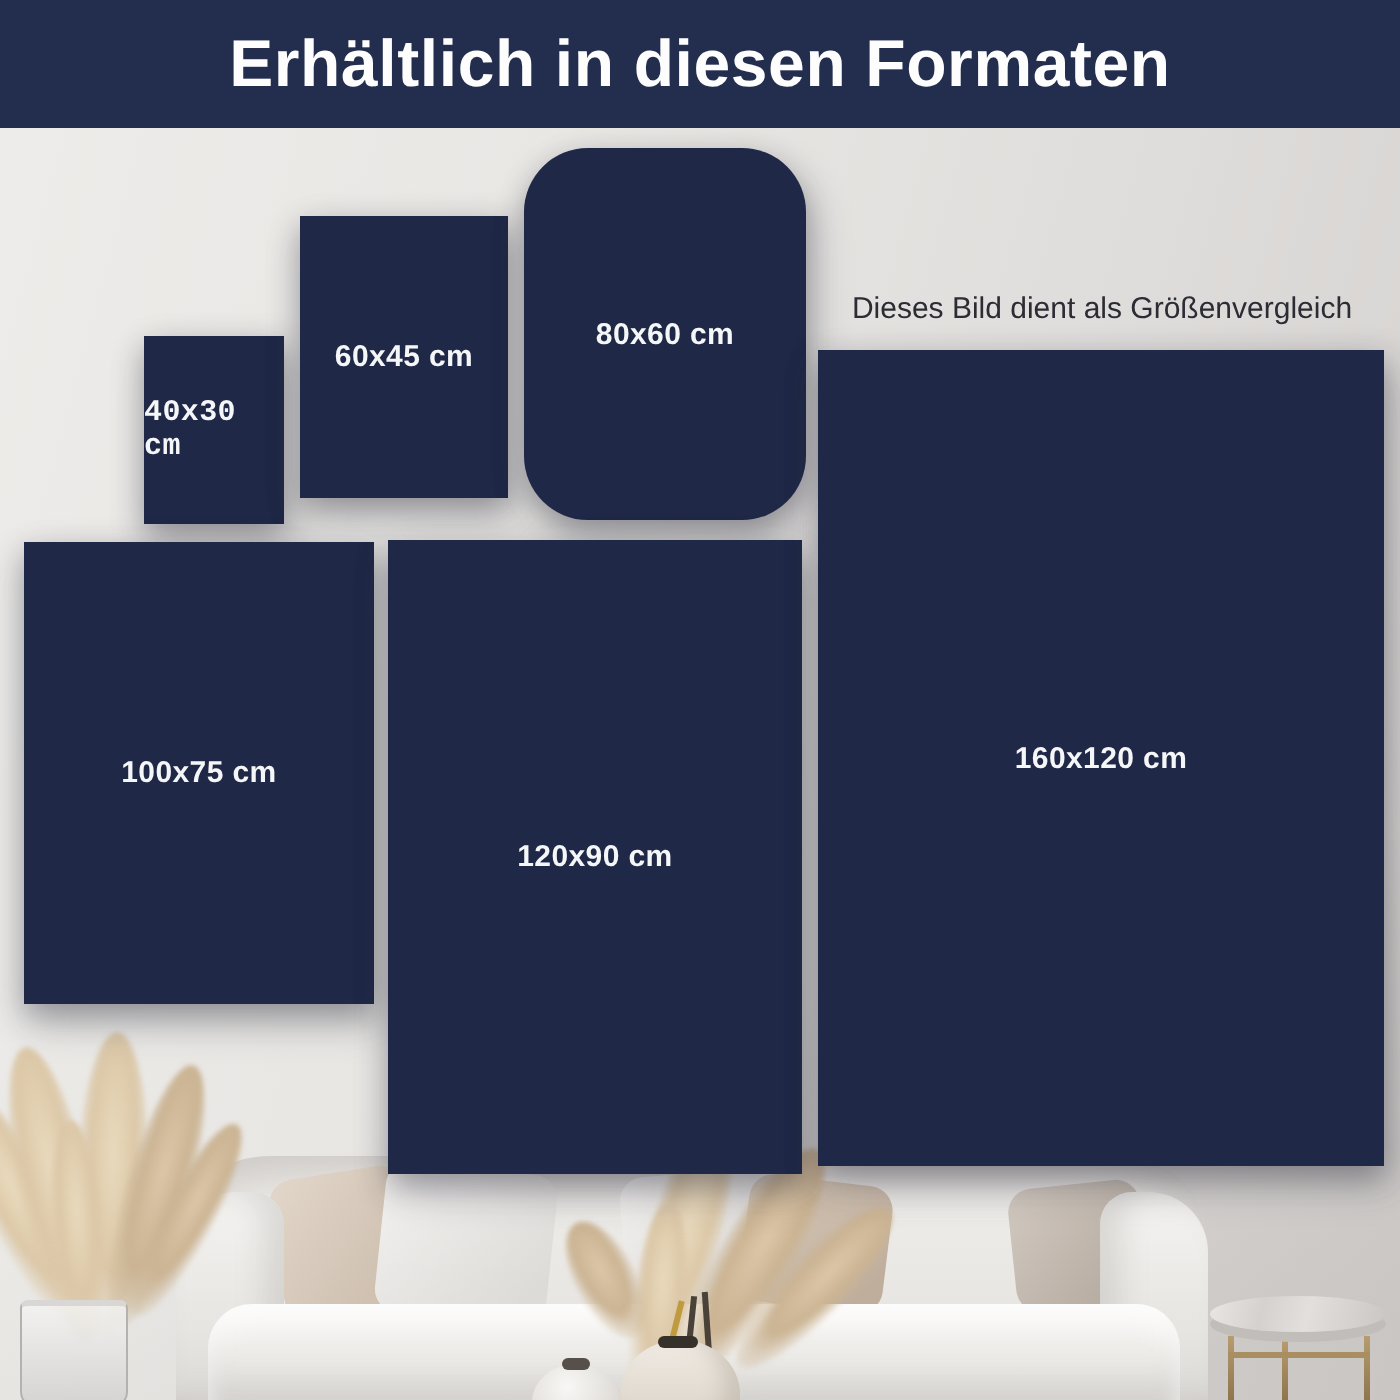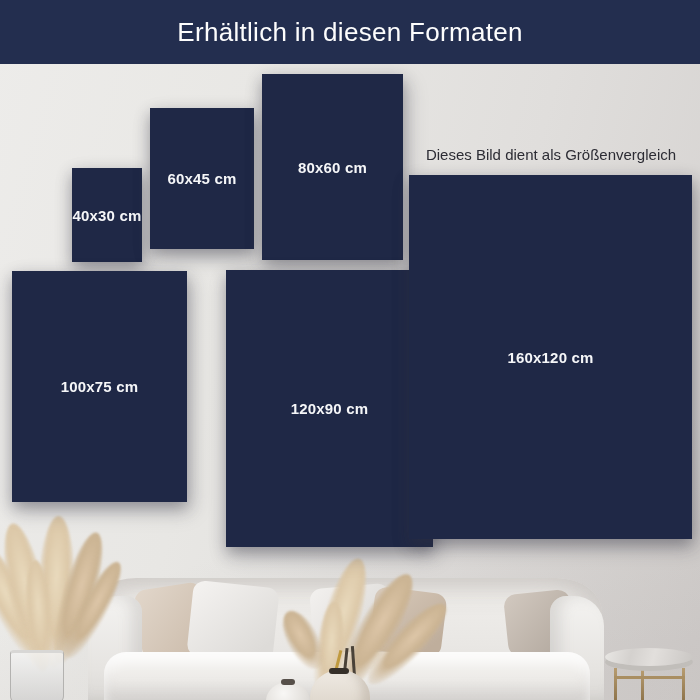--- a/index.html
+++ b/index.html
@@ -13,40 +13,40 @@
     content:"";position:absolute;left:0;top:420px;width:700px;height:280px;
     background:linear-gradient(160deg,rgba(190,186,184,0) 40%,rgba(175,168,166,.25) 90%);
     pointer-events:none;
   }
   
   .header{
     position:absolute;left:0;top:0;width:700px;height:64px;
     background:#232e4f;display:flex;align-items:center;justify-content:center;z-index:30;
   }
   .header h1{
-    margin:0;color:#fdfdfd;font-size:26px;font-weight:400;letter-spacing:.3px;
+    margin:0;color:#fdfdfd;font-size:33px;font-weight:700;letter-spacing:.3px;
   }
   
   .note{
     position:absolute;left:405px;top:146px;width:292px;text-align:center;
     color:#2c2c34;font-size:15px;font-weight:400;z-index:20;
   }
   
   .canvas{
     position:absolute;background:#1f2846;z-index:10;
     display:flex;align-items:center;justify-content:center;
     box-shadow:0 6px 14px rgba(50,50,62,.35),4px 9px 20px rgba(50,50,62,.22);
   }
   .canvas .size-label{color:#f5f6f8;font-size:15px;font-weight:700;letter-spacing:.2px;}
-  .c40 {left:72px; top:168px;width:70px; height:94px;}
+  .c40 {left:72px; top:168px;width:70px; height:94px;font-family:Liberation Mono, monospace;}
   .c60 {left:150px;top:108px;width:104px;height:141px;}
-  .c80 {left:262px;top:74px; width:141px;height:186px;}
+  .c80 {left:262px;top:74px; width:141px;height:186px;border-radius:32px;}
   .c100{left:12px; top:271px;width:175px;height:231px;align-items:center;}
-  .c120{left:194px;top:270px;width:207px;height:277px;margin-left:32px;}
-  .c160{left:409px;top:175px;width:283px;height:364px;z-index:11;justify-content:center;}
+  .c120{left:194px;top:270px;width:207px;height:317px;}
+  .c160{left:409px;top:175px;width:283px;height:408px;z-index:11;justify-content:center;}
   
   .sofa-back{
     position:absolute;left:90px;top:578px;width:512px;height:122px;z-index:3;
     background:linear-gradient(180deg,#f1efec 0%,#e9e7e4 55%,#dfddda 100%);
     border-radius:46px 46px 0 0 / 34px 34px 0 0;
     box-shadow:inset -14px 8px 24px rgba(160,156,152,.35),inset 14px 8px 24px rgba(210,206,202,.5);
   }
   .armrest{
     position:absolute;top:596px;width:54px;height:104px;z-index:6;
     background:linear-gradient(180deg,#f4f3f1 0%,#e6e4e1 70%,#dbd9d6 100%);

